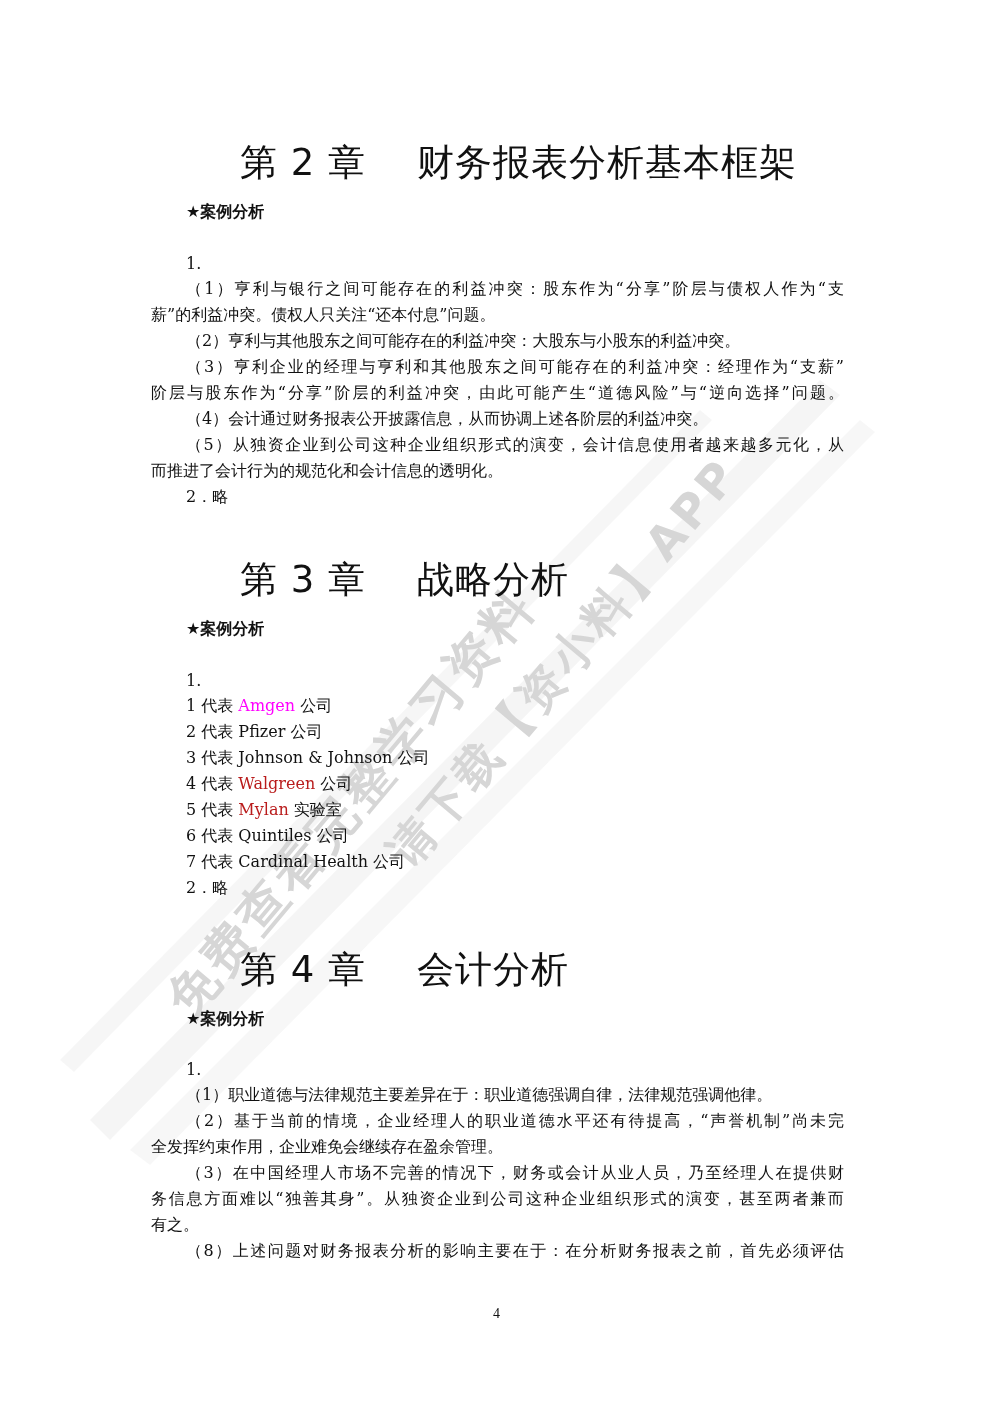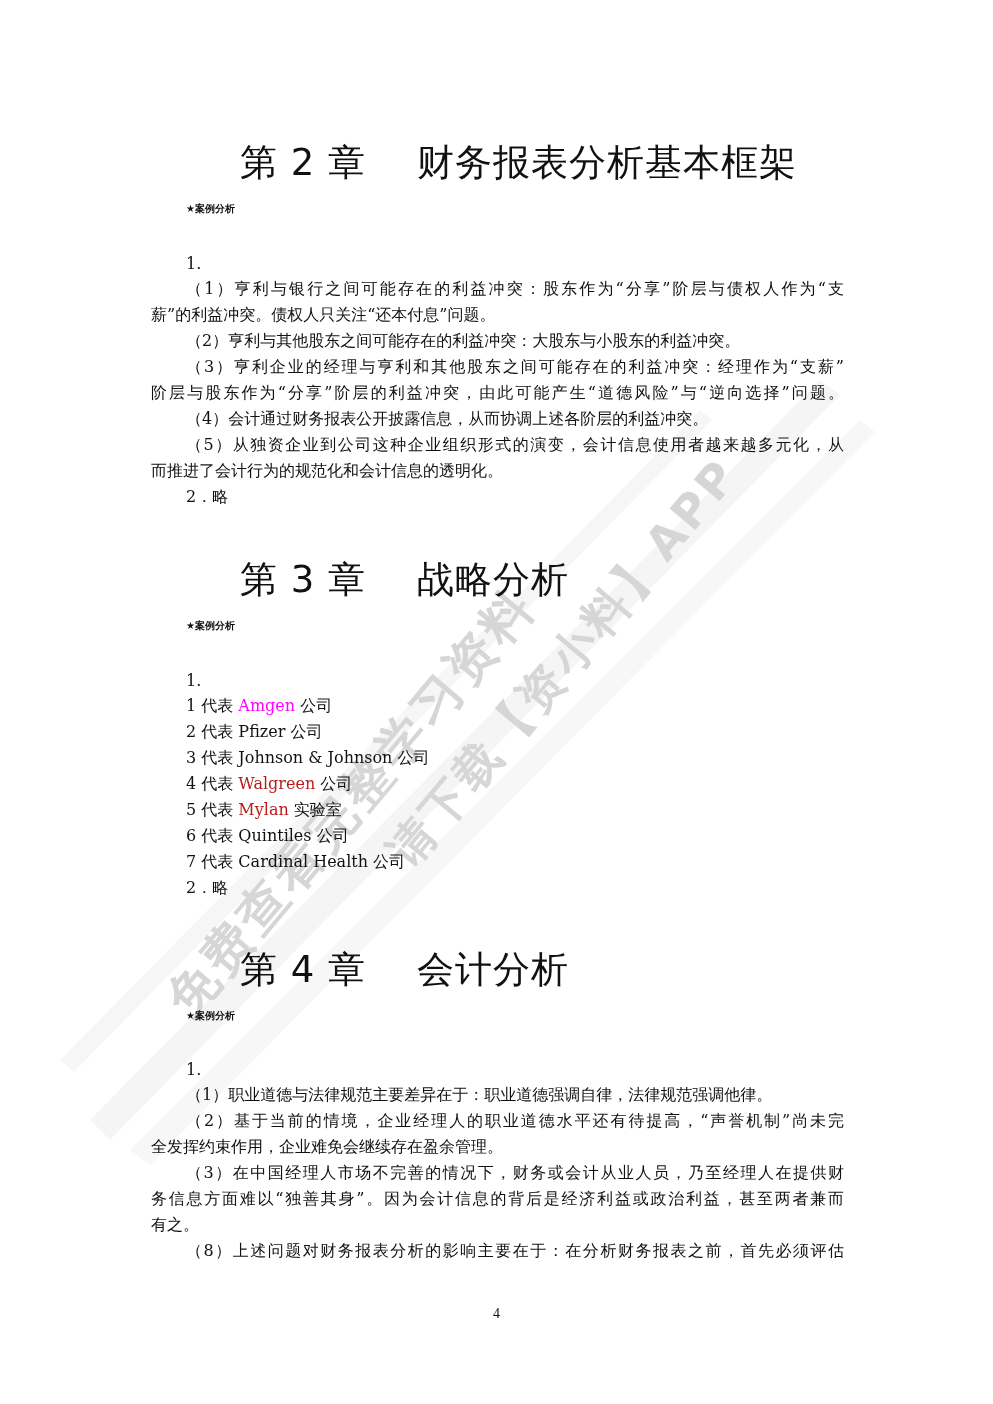--- a/index.html
+++ b/index.html
@@ -15,21 +15,21 @@
   .page { position: relative; z-index: 1; }
   .chapter-title {
     position: absolute; left: 224px;
     font-family: "DejaVu Sans", sans-serif;
     font-size: 37px; font-weight: normal; letter-spacing: 1px;
     white-space: pre; margin: 16px; line-height: 1;
   }
   .section-label {
     position: absolute; left: 186px;
     font-family: "DejaVu Sans", sans-serif;
-    font-size: 10px; font-weight: bold; line-height: 1;
+    font-size: 16px; font-weight: bold; line-height: 1;
   }
   .line {
     position: absolute; font-size: 16px; line-height: 1; white-space: nowrap;
     font-family: "DejaVu Serif", "Liberation Serif", serif;
   }
   .ind { left: 186px; }
   .flush { left: 151px; }
   .justify { width: 693px; text-align-last: justify; text-align: justify; }
   .list-line { left: 186px; font-size: 16px; }
   .company.magenta { color: #ff00ff; }
@@ -103,19 +103,19 @@
   </section>
 
   <section>
     <h1 class="chapter-title" style="top:935px;text-align:center;">第 4 章    会计分析</h1>
     <div class="section-label" style="top:1011px;">★案例分析</div>
     <div class="line ind" style="top:1062px;">1.</div>
     <div class="line ind" style="top:1087px;">（1）职业道德与法律规范主要差异在于：职业道德强调自律，法律规范强调他律。</div>
     <div class="line justify" style="top:1113px; left:186px; width:658px;">（2）基于当前的情境，企业经理人的职业道德水平还有待提高，“声誉机制”尚未完</div>
     <div class="line flush" style="top:1139px;">全发挥约束作用，企业难免会继续存在盈余管理。</div>
     <div class="line justify" style="top:1165px; left:186px; width:658px;">（3）在中国经理人市场不完善的情况下，财务或会计从业人员，乃至经理人在提供财</div>
-    <div class="line justify flush" style="top:1191px;">务信息方面难以“独善其身”。因为会计信息的背后是经济利益或政治利益，甚至两者兼而</div>
+    <div class="line justify flush" style="top:1191px;">务信息方面难以“独善其身”。从独资企业到公司这种企业组织形式的演变，甚至两者兼而</div>
     <div class="line flush" style="top:1217px;">有之。</div>
     <div class="line justify" style="top:1243px; left:186px; width:658px;">（8）上述问题对财务报表分析的影响主要在于：在分析财务报表之前，首先必须评估</div>
   </section>
 
   <div class="page-number">4</div>
 </div>
 
 </body></html>

